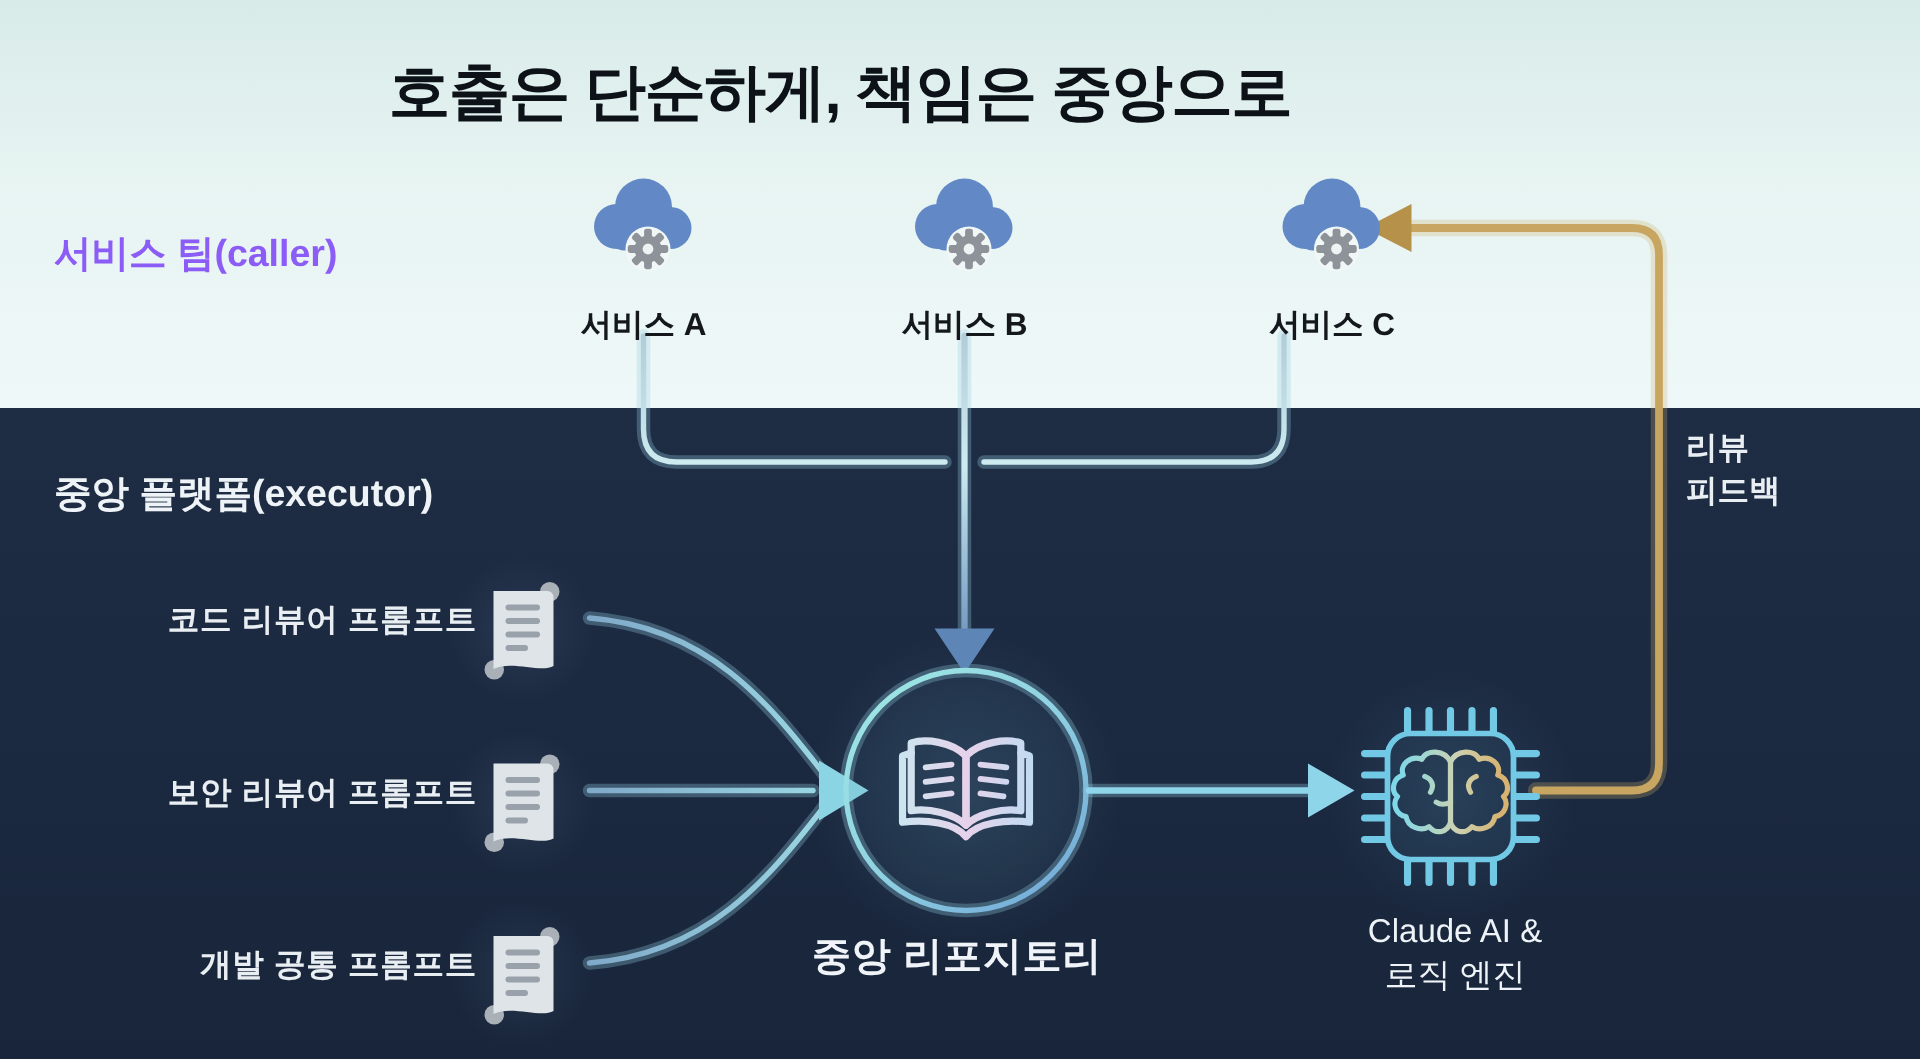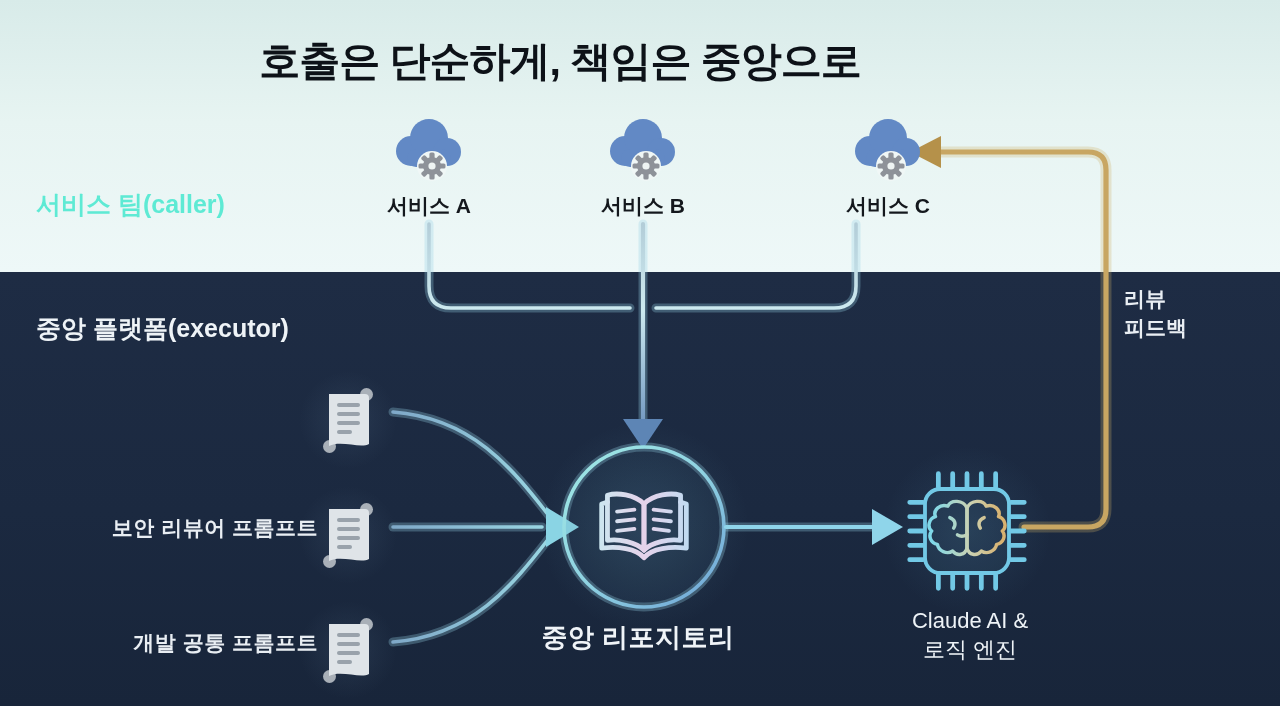--- a/index.html
+++ b/index.html
@@ -22,29 +22,29 @@
       radial-gradient(circle 70px at 348px 378px, rgba(150,190,220,0.10), transparent 70%),
       linear-gradient(180deg,#1e2c44 0%,#1b2940 55%,#18253a 100%);
   }
   
   .title{
     position:absolute;left:0;top:34px;width:1120px;text-align:center;
     font-size:41px;font-weight:800;letter-spacing:-1px;color:#0d1218;
   }
   .caller-label{
     position:absolute;left:36px;top:152px;
-    font-size:25px;font-weight:600;color:#5eead4;margin-top:36px;
+    font-size:25px;font-weight:600;color:#8b5cf6;
   }
   .executor-label{
     position:absolute;left:36px;top:312px;
     font-size:25px;font-weight:600;color:#eef3f7;
   }
   .service{position:absolute;width:120px;text-align:center;}
   .service .icon{display:block;margin:0 auto;}
-  .service .svc-label{margin-top:2px;font-size:21px;font-weight:600;color:#14181d;}
+  .service .svc-label{margin-top:12px;font-size:21px;font-weight:600;color:#14181d;}
   .prompt-label{
     position:absolute;left:28px;width:290px;text-align:right;
     font-size:21px;font-weight:600;color:#e9eef3;letter-spacing:0.5px;
   }
   .scroll-icon-box{position:absolute;left:320px;width:56px;height:72px;}
   .edge-label{position:absolute;font-size:21px;font-weight:600;color:#e9eef3;}
   .repo-label{
     position:absolute;left:488px;top:620px;width:300px;text-align:center;
     font-size:26px;font-weight:700;color:#f0f4f8;letter-spacing:0.5px;
   }
@@ -214,20 +214,21 @@
             <rect x="-2.6" y="5.5" width="5.2" height="8" rx="1.6"></rect>
           </g>
           <circle r="9" fill="#8e9299"></circle>
         </g>
         <circle r="3.6" fill="#eef4f3"></circle>
       </g>
     </svg>
     <div class="svc-label">서비스 C</div>
   </div>
 
+  <div class="prompt-label" style="top:399px">코드 리뷰어 프롬프트</div>
   <div class="prompt-label" style="top:514px">보안 리뷰어 프롬프트</div>
   <div class="prompt-label" style="top:629px">개발 공통 프롬프트</div>
 
   <div class="scroll-icon-box" style="top:385px">
     <svg width="56" height="72" viewBox="0 0 56 72">
       <rect x="40" y="3" width="13" height="13" rx="6.5" fill="#a9b0b8"></rect>
       <rect x="3" y="55" width="13" height="13" rx="6.5" fill="#a9b0b8"></rect>
       <path d="M9,9 h36 a4,4 0 0 1 4,4 v46 c-8,5 -28,-4 -40,2 z" fill="#dfe4e8"></path>
       <g fill="#99a2ab">
         <rect x="17" y="18" width="23" height="4" rx="2"></rect>

